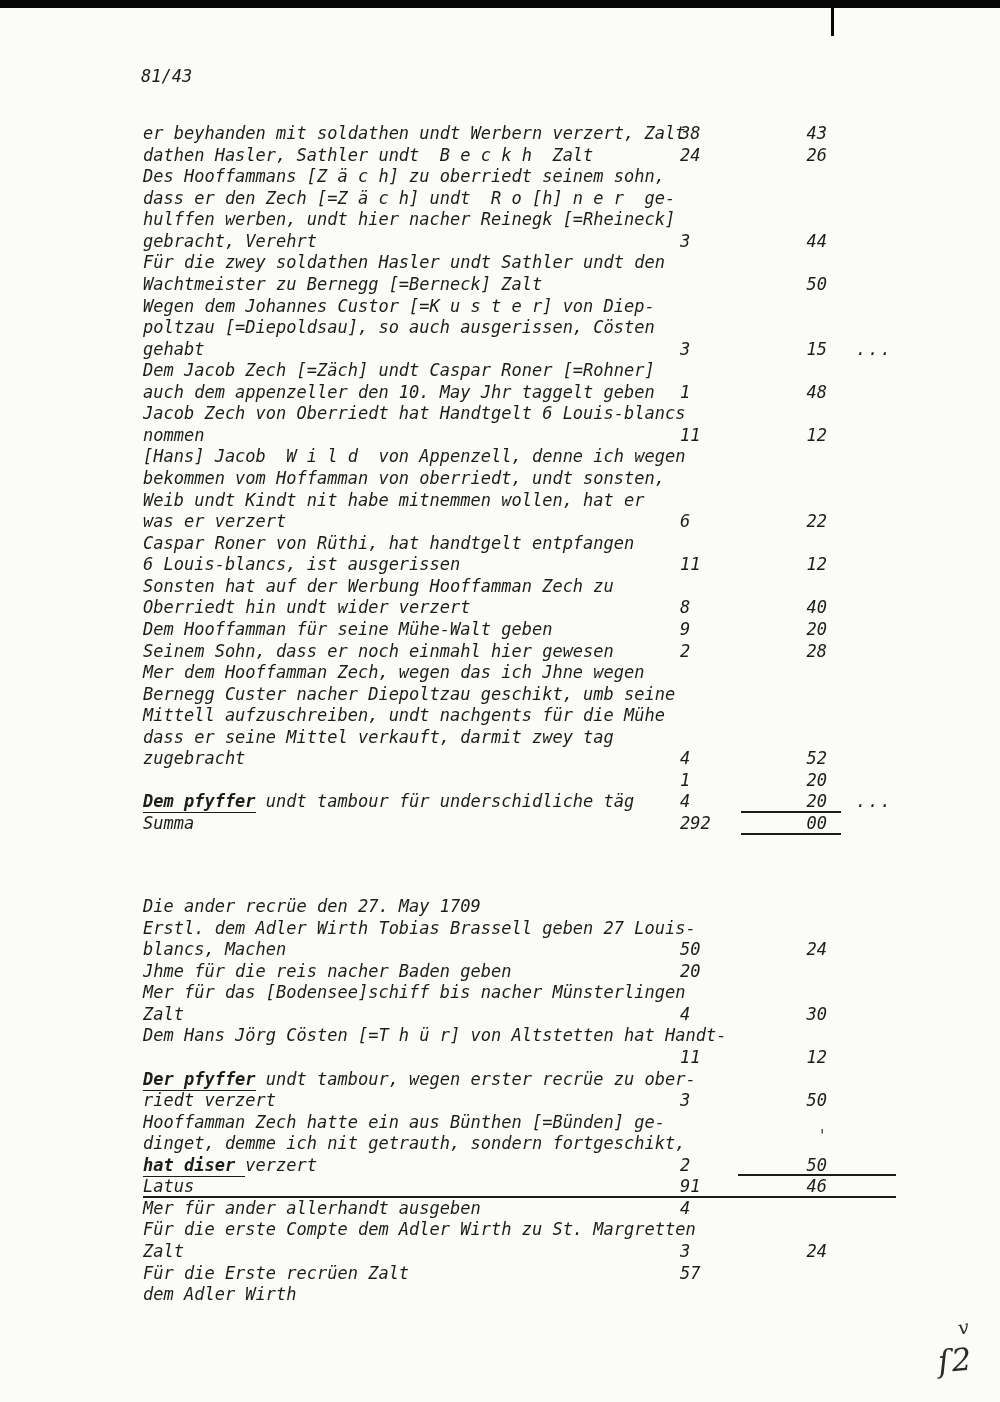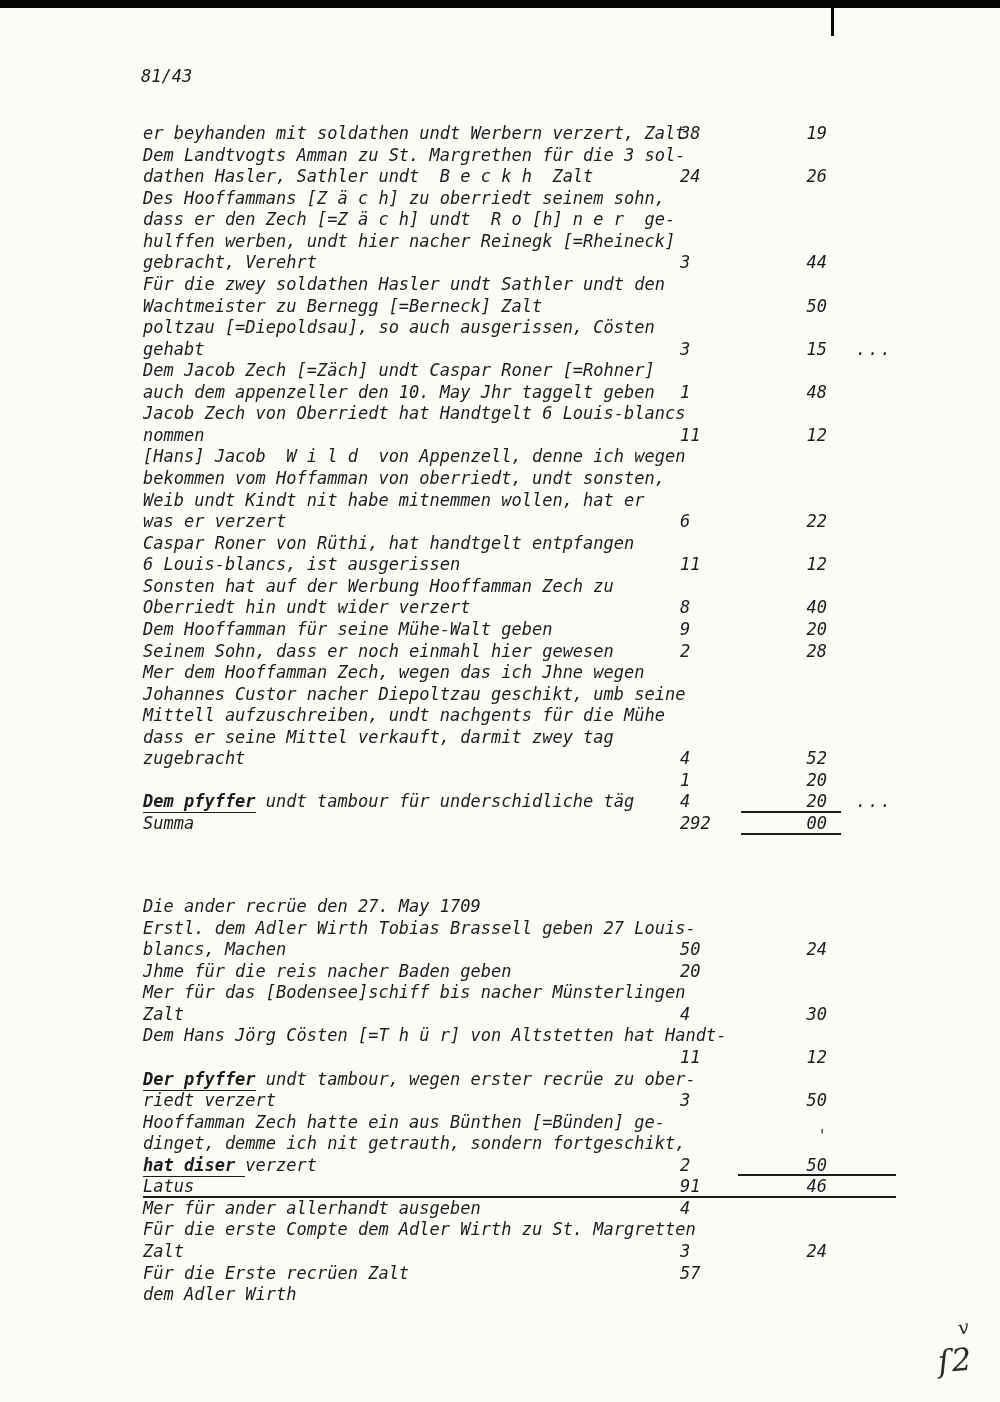--- a/index.html
+++ b/index.html
@@ -40,24 +40,21 @@
 <div class="page">
   <div class="scan-bar"></div>
   <div class="scan-tick"></div>
 
   <div class="folio">81/43</div>
 
   <div class="block block1" id="block1">
       <div class="row">
         <span class="t">er beyhanden mit soldathen undt Werbern verzert, Zalt</span>
         <span class="a1">38</span>
-        <span class="a2">19</span>
-      </div>
-      <div class="row">
-        <span class="t">Dem Landtvogts Amman zu St. Margrethen für die 3 sol-</span>
+        <span class="a2">43</span>
       </div>
       <div class="row">
         <span class="t">dathen Hasler, Sathler undt  B e c k h  Zalt</span>
         <span class="a1">24</span>
         <span class="a2">26</span>
       </div>
       <div class="row">
         <span class="t">Des Hooffammans [Z ä c h] zu oberriedt seinem sohn,</span>
       </div>
       <div class="row">
@@ -72,20 +69,23 @@
         <span class="a2">44</span>
       </div>
       <div class="row">
         <span class="t">Für die zwey soldathen Hasler undt Sathler undt den</span>
       </div>
       <div class="row">
         <span class="t">Wachtmeister zu Bernegg [=Berneck] Zalt</span>
         <span class="a2">50</span>
       </div>
       <div class="row">
+        <span class="t">Wegen dem Johannes Custor [=K u s t e r] von Diep-</span>
+      </div>
+      <div class="row">
         <span class="t">poltzau [=Diepoldsau], so auch ausgerissen, Cösten</span>
       </div>
       <div class="row">
         <span class="t">gehabt</span>
         <span class="a1">3</span>
         <span class="a2">15</span>
         <span class="dots">...</span>
       </div>
       <div class="row">
         <span class="t">Dem Jacob Zech [=Zäch] undt Caspar Roner [=Rohner]</span>
@@ -140,21 +140,21 @@
       </div>
       <div class="row">
         <span class="t">Seinem Sohn, dass er noch einmahl hier gewesen</span>
         <span class="a1">2</span>
         <span class="a2">28</span>
       </div>
       <div class="row">
         <span class="t">Mer dem Hooffamman Zech, wegen das ich Jhne wegen</span>
       </div>
       <div class="row">
-        <span class="t">Johannes Custor nacher Diepoltzau geschikt, umb seine</span>
+        <span class="t">Bernegg Custer nacher Diepoltzau geschikt, umb seine</span>
       </div>
       <div class="row">
         <span class="t">Mittell aufzuschreiben, undt nachgents für die Mühe</span>
       </div>
       <div class="row">
         <span class="t">dass er seine Mittel verkauft, darmit zwey tag</span>
       </div>
       <div class="row">
         <span class="t">zugebracht</span>
         <span class="a1">4</span>

